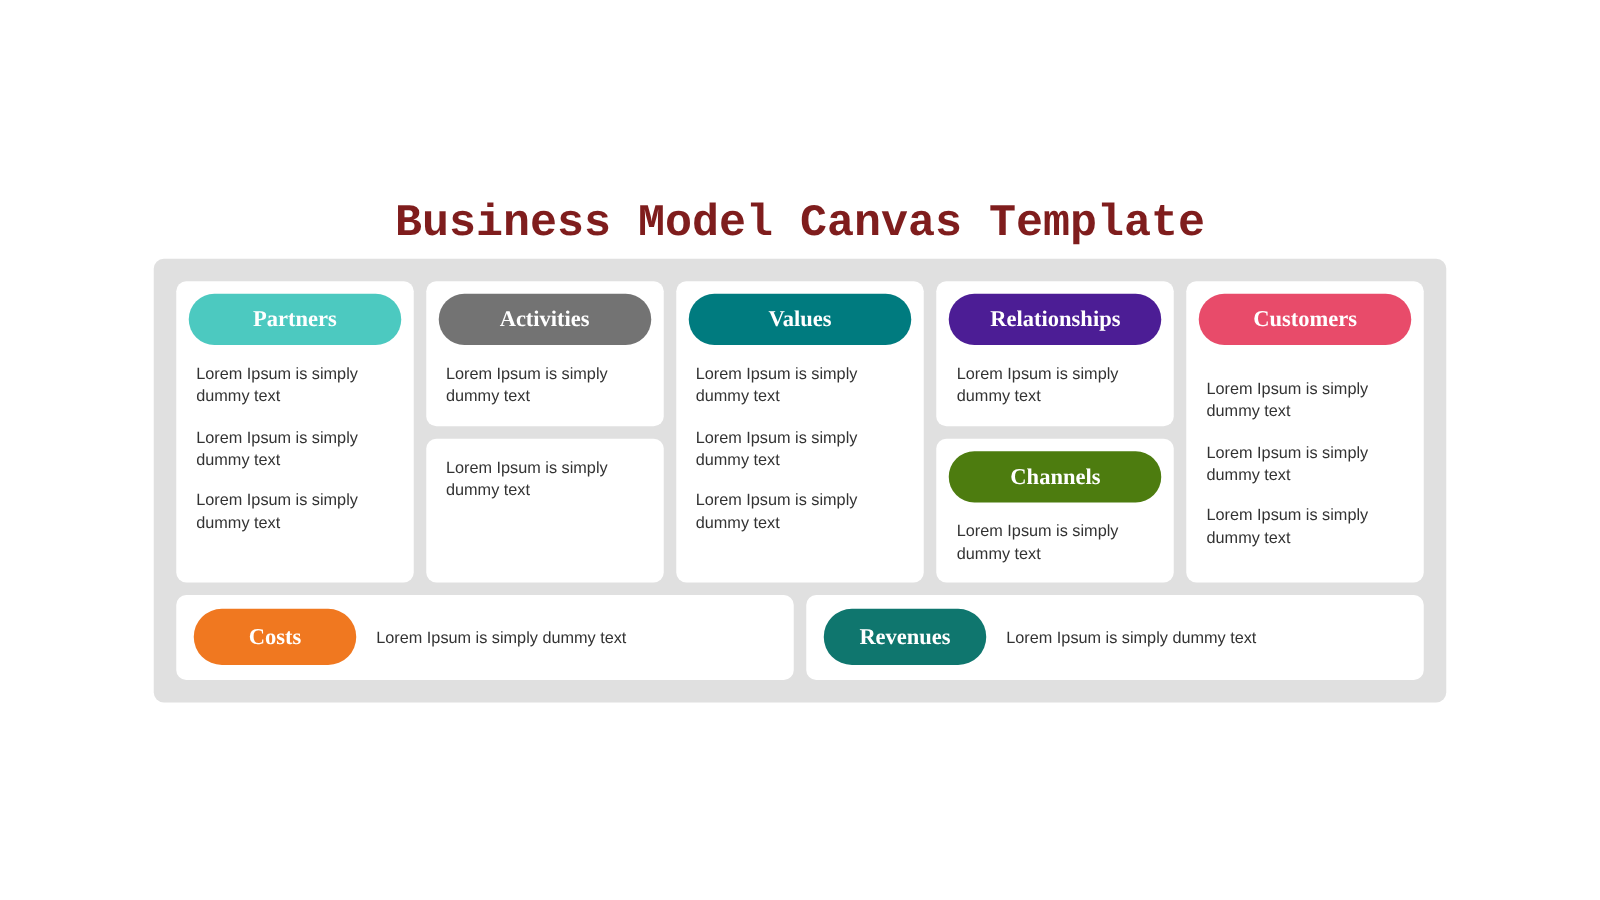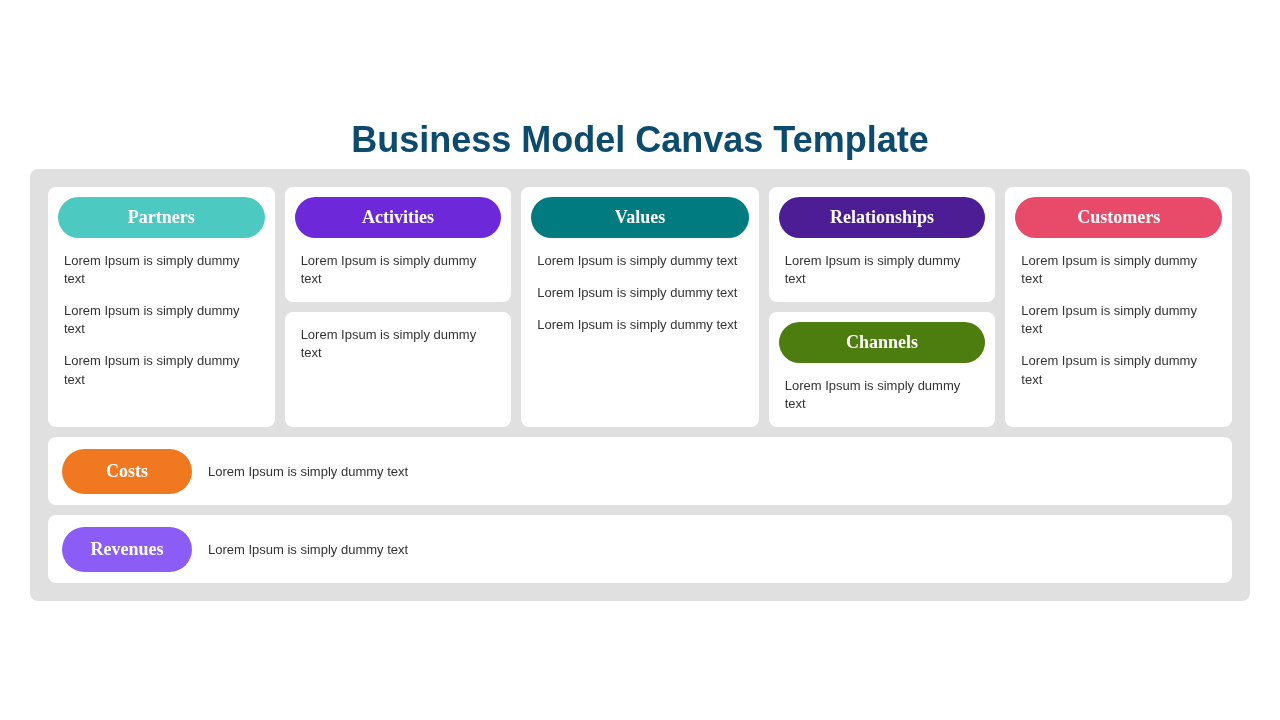--- a/index.html
+++ b/index.html
@@ -12,28 +12,28 @@
       justify-content: center;
       width: 1280px;
       height: 720px;
       overflow: hidden;
     }
     .page-title {
       font-size: 36px;
       font-weight: bold;
       text-align: center;
       margin-bottom: 8px;
-      color: #0c4a6e;
-      font-family: Liberation Sans, sans-serif;
+      color: #7f1d1d;
+      font-family: Liberation Mono, monospace;
     }
     .canvas-wrapper {
       background: #e0e0e0;
       border-radius: 8px;
       padding: 18px 18px 18px 18px;
-      width: 1220px;
+      width: 1034px;
     }
     .top-section {
       display: flex;
       gap: 10px;
       margin-bottom: 10px;
     }
     .column {
       display: flex;
       flex-direction: column;
       gap: 10px;
@@ -64,31 +64,30 @@
       gap: 14px;
       flex: 1;
     }
     .card-text {
       font-size: 13px;
       color: #333;
       line-height: 1.4;
       font-family: Arial, sans-serif;
     }
     .header-partners { background: #4CC9C0; }
-    .header-activities { background: #6d28d9; }
+    .header-activities { background: #737373; }
     .header-values { background: #007B7F; }
     .header-relationships { background: #4c1d95; }
     .header-customers { background: #E84B6A; }
     .header-resources { background: #29B6D4; }
     .header-channels { background: #4d7c0f; }
 
     .bottom-section {
       display: flex;
       gap: 10px;
-      flex-direction: column;
     }
     .bottom-card {
       flex: 1;
       background: #ffffff;
       border-radius: 8px;
       display: flex;
       align-items: center;
       padding: 10px 14px;
       gap: 16px;
       min-height: 68px;
@@ -97,21 +96,21 @@
       border-radius: 25px;
       padding: 12px 24px;
       font-weight: bold;
       font-size: 18px;
       color: #ffffff;
       white-space: nowrap;
       min-width: 130px;
       text-align: center;
     }
     .header-costs { background: #F07820; }
-    .header-revenues { background: #8b5cf6; }
+    .header-revenues { background: #0f766e; }
     .bottom-text {
       font-size: 13px;
       color: #333;
       font-family: Arial, sans-serif;
     }
 
     
     .col-partners { flex: 1.05; }
     .col-activities { flex: 1.05; }
     .col-values { flex: 1.1; }
@@ -172,21 +171,21 @@
       </div>
       <div class="card">
         <div class="card-header header-channels">Channels</div>
         <div class="card-body">
           <p class="card-text">Lorem Ipsum is simply dummy text</p>
         </div>
       </div>
     </div>
 
     <div class="column col-customers">
-      <div class="card" style="flex:1;">
+      <div class="card" style="flex:1;gap:12px;">
         <div class="card-header header-customers">Customers</div>
         <div class="card-body">
           <p class="card-text">Lorem Ipsum is simply dummy text</p>
           <p class="card-text">Lorem Ipsum is simply dummy text</p>
           <p class="card-text">Lorem Ipsum is simply dummy text</p>
         </div>
       </div>
     </div>
 
   </div>

